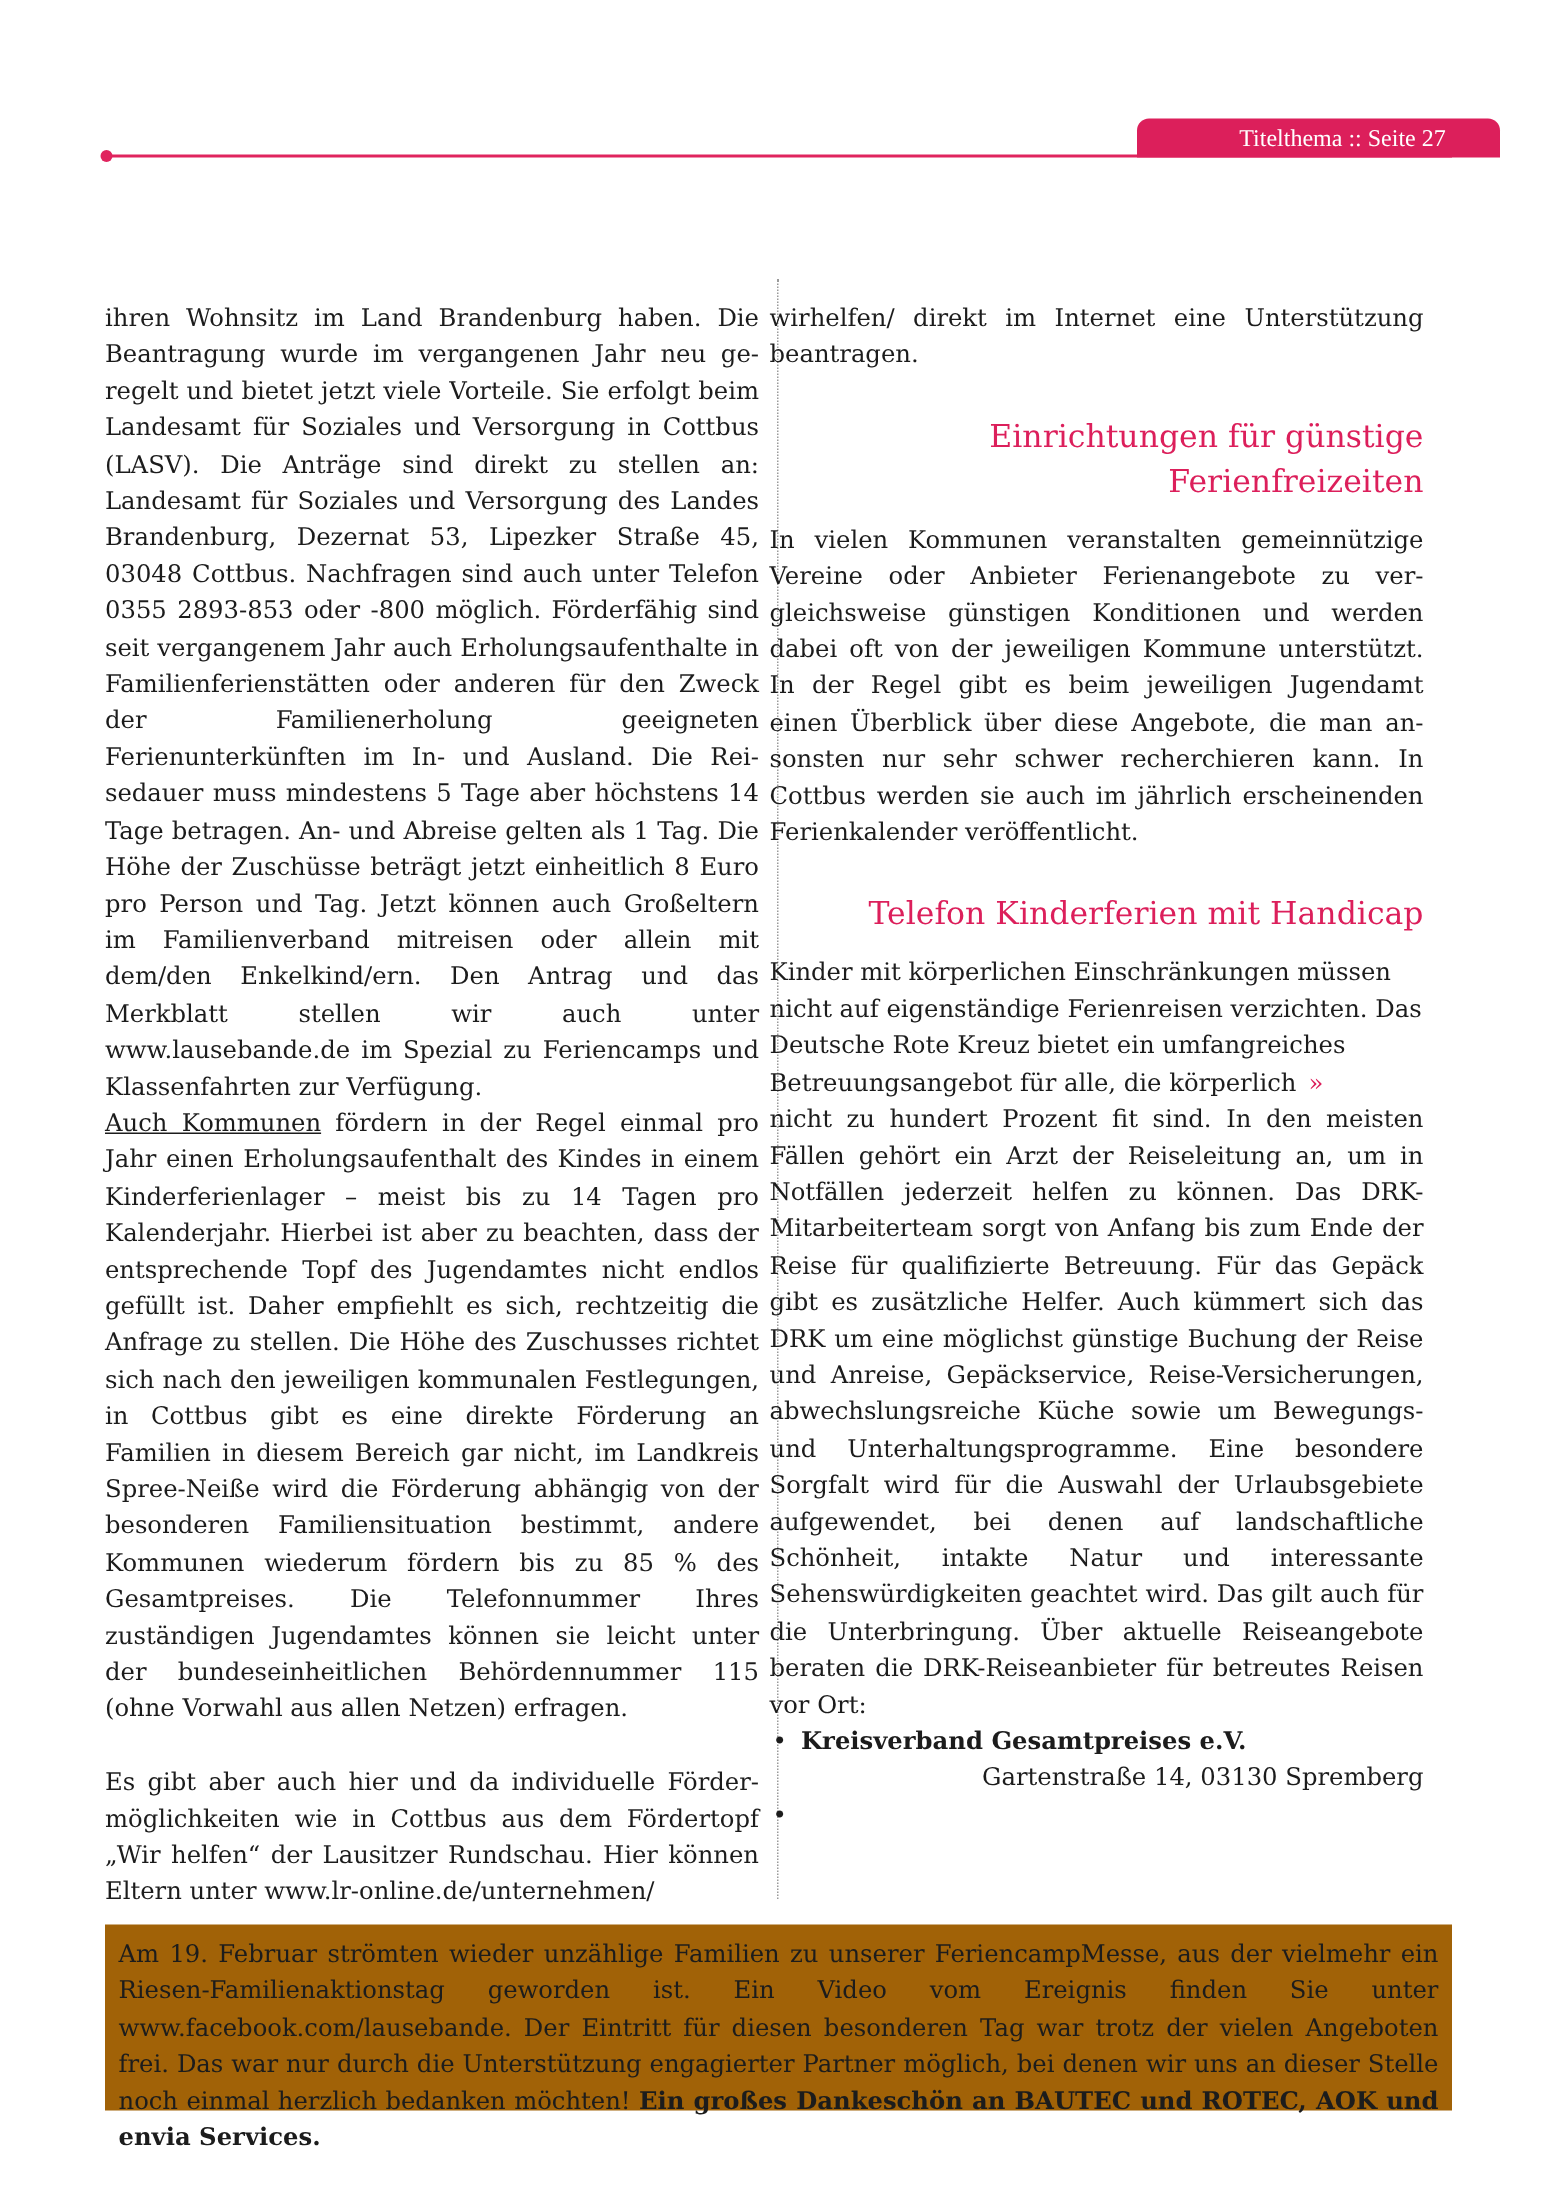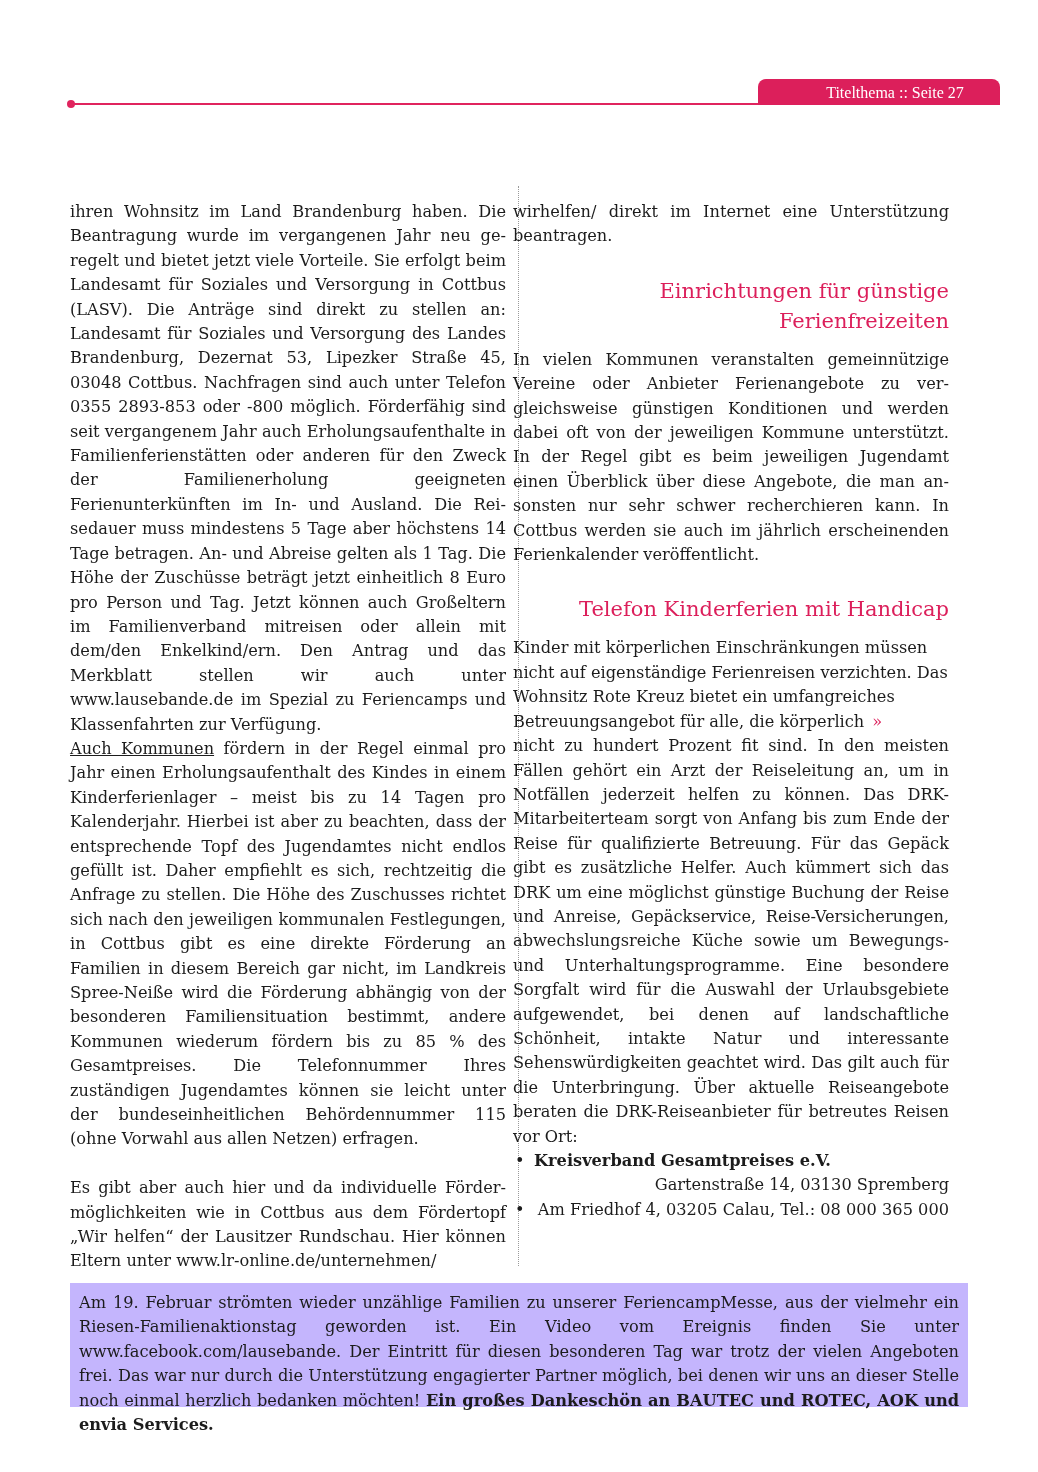--- a/index.html
+++ b/index.html
@@ -19,21 +19,21 @@
     .underline { text-decoration: underline; }
     h2.section-heading { color: #dc1f5b; font-weight: normal; font-size: 21px; line-height: 30px; margin: 0; text-align: right; }
     .h-gap-top { height: 27px; }
     .h-gap-bottom { height: 12px; }
     .arrow { color: #dc1f5b; margin-left: 8px; }
     .contact-list { list-style: none; margin: 0; padding: 0; text-align: left; }
     .contact-list li { position: relative; padding-left: 21px; }
     .bullet { position: absolute; left: 2px; top: 0; }
     .contact-name { font-weight: bold; display: block; }
     .contact-addr { display: block; text-align: right; }
-    .footer-box { position: absolute; left: 70px; top: 1283px; width: 898px; height: 124px; background: #c4b5fd;
+    .footer-box { position: absolute; left: 70px; top: 1283px; width: 898px; height: 124px; background: #a16207;
                   box-sizing: border-box; padding: 8px 9px 0 9px; font-size: 16.2px; line-height: 24.4px; text-align: justify; }
     .footer-box b { font-weight: bold; }
   </style>
 </head>
 <body>
 
 <div>
   <div class="header-dot"></div>
   <div class="header-line"></div>
   <div class="header-tab">Titelthema :: Seite 27</div>
@@ -50,30 +50,29 @@
 
 <div class="col col-right">
   <p>wirhelfen/ direkt im Internet eine Unterstützung beantragen.</p>
   <div class="h-gap-top"></div>
   <h2 class="section-heading">Einrichtungen für günstige Ferienfreizeiten</h2>
   <div class="h-gap-bottom"></div>
   <p>In vielen Kommunen veranstalten gemeinnützi­ge Vereine oder Anbieter Ferienangebote zu ver­gleichsweise günstigen Konditionen und werden dabei oft von der jeweiligen Kommune unterstützt. In der Regel gibt es beim jeweiligen Jugendamt einen Überblick über diese Angebote, die man an­sonsten nur sehr schwer recherchieren kann. In Cottbus werden sie auch im jährlich erscheinenden Ferienkalender veröffentlicht.</p>
   <div class="h-gap-top"></div>
   <h2 class="section-heading">Telefon Kinderferien mit Handicap</h2>
   <div class="h-gap-bottom"></div>
-  <p style="text-align: left;"><span>Kinder mit körperlichen Einschränkungen müssen nicht auf eigenständige Ferienreisen verzichten. Das Wohnsitz Rote Kreuz bietet ein umfangrei­ches Betreuungsangebot für alle, die körperlich</span><span class="arrow">»</span></p>
+  <p style="text-align: left;"><span>Kinder mit körperlichen Einschränkungen müssen nicht auf eigenständige Ferienreisen verzichten. Das Deutsche Rote Kreuz bietet ein umfangrei­ches Betreuungsangebot für alle, die körperlich</span><span class="arrow">»</span></p>
   <p>nicht zu hundert Prozent fit sind. In den meisten Fällen gehört ein Arzt der Reiseleitung an, um in Notfällen jederzeit helfen zu können. Das DRK-Mitarbeiterteam sorgt von Anfang bis zum Ende der Reise für qualifizierte Betreuung. Für das Ge­päck gibt es zusätzliche Helfer. Auch kümmert sich das DRK um eine möglichst günstige Buchung der Reise und Anreise, Gepäckservice, Reise-Ver­sicherungen, abwechslungsreiche Küche sowie um Bewegungs- und Unterhaltungsprogramme. Eine besondere Sorgfalt wird für die Auswahl der Urlaubsgebiete aufgewendet, bei denen auf land­schaftliche Schönheit, intakte Natur und interes­sante Sehenswürdigkeiten geachtet wird. Das gilt auch für die Unterbringung. Über aktuelle Reisean­gebote beraten die DRK-Reiseanbieter für betreutes Reisen vor Ort:</p>
   <ul class="contact-list">
     <li>
       <span class="bullet">•</span>
       <span class="contact-name">Kreisverband Gesamtpreises e.V.</span>
       <span class="contact-addr">Gartenstraße 14, 03130 Spremberg</span>
     </li>
     <li>
       <span class="bullet">•</span>
-      <span class="contact-addr">Am Friedhof 4, 03205 Calau, Tel.: 08 000 365 000</span>
     </li>
   </ul>
 </div>
 
 <div class="footer-box">
   <span>Am 19. Februar strömten wieder unzählige Familien zu unserer FeriencampMesse, aus der vielmehr ein Riesen-Familienaktionstag geworden ist. Ein Video vom Ereignis finden Sie unter www.facebook.com/lausebande. Der Eintritt für diesen besonderen Tag war trotz der vielen Angeboten frei. Das war nur durch die Unterstützung engagierter Partner möglich, bei denen wir uns an dieser Stelle noch einmal herzlich bedanken möchten! </span><b>Ein großes Dankeschön an BAUTEC und ROTEC, AOK und envia Services.</b>
 </div>
 
 </body></html>

